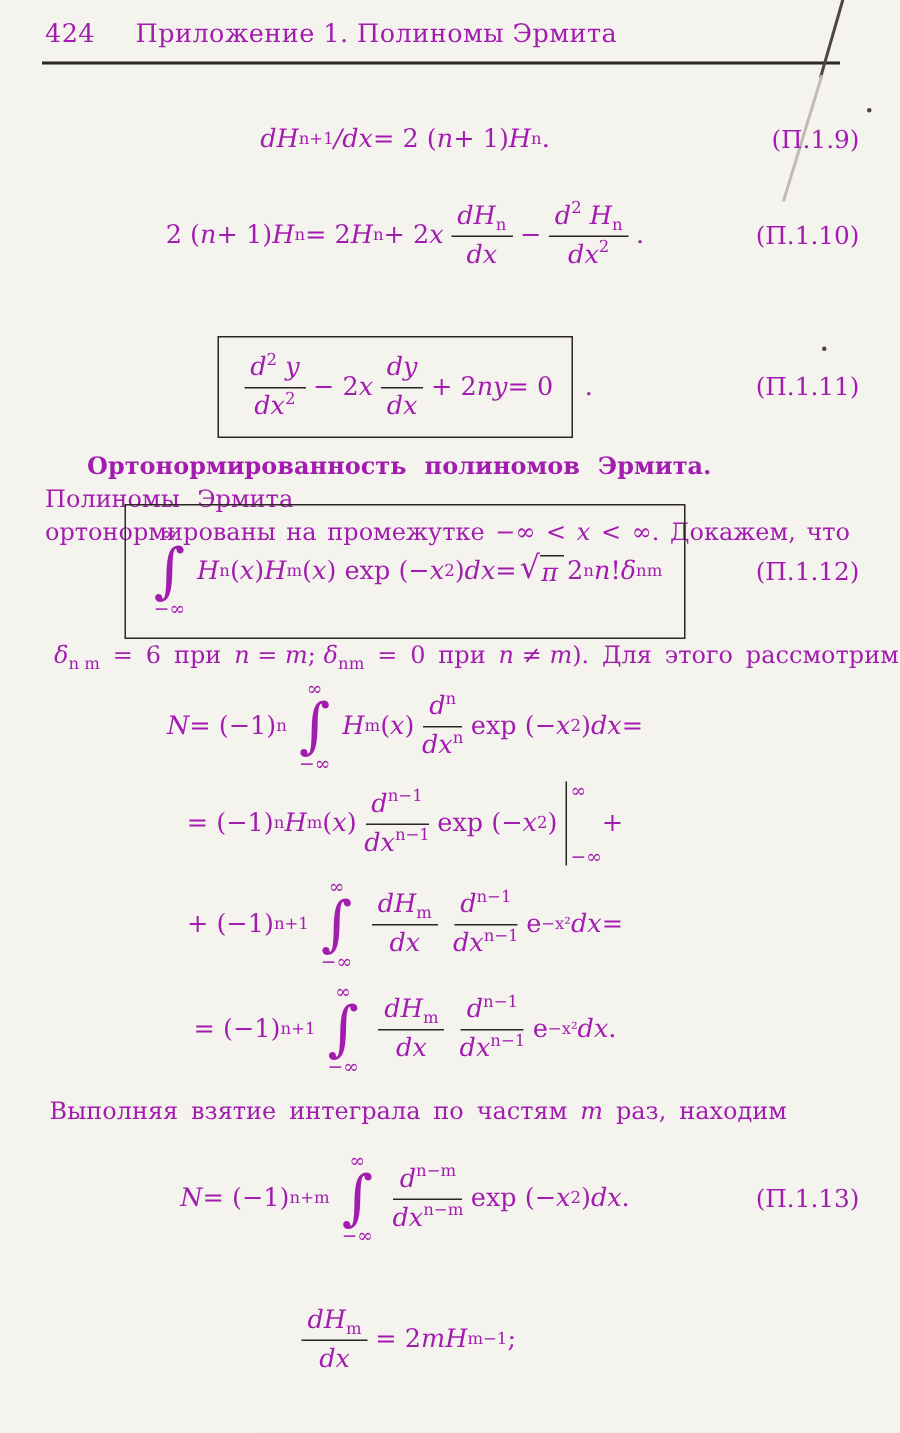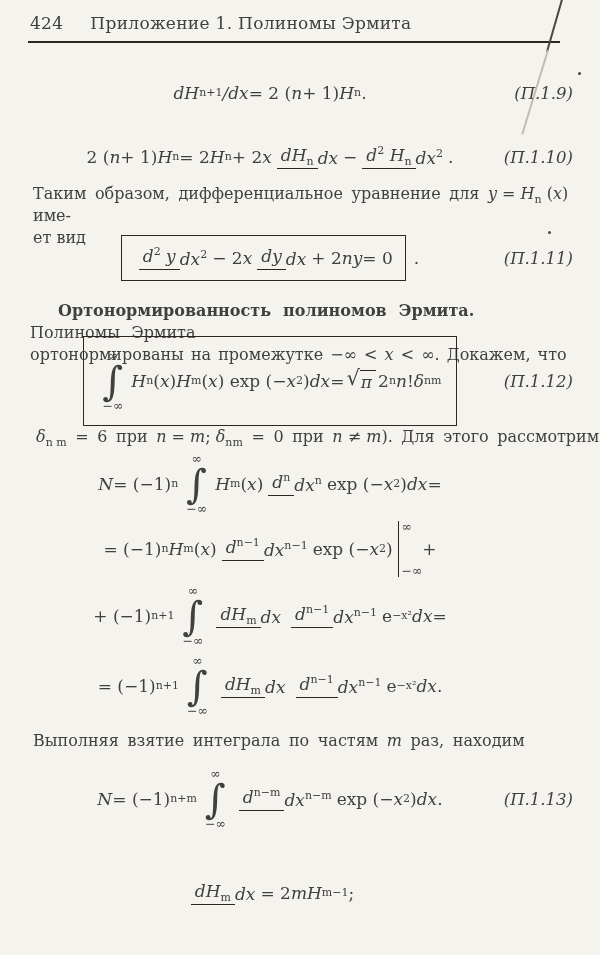--- a/index.html
+++ b/index.html
@@ -1,18 +1,18 @@
 <!DOCTYPE html>
 <html><head>
 <meta charset="utf-8">
 <style>
   html,body{margin:0;padding:0;background:#e8e6e1;}
   .page{
     position:relative;width:600px;height:955px;overflow:hidden;
-    background:#f5f3ee;color:#404040;
+    background:#f5f3ee;color:#a21caf;
     font-family:"DejaVu Serif","Liberation Serif",serif;
   }
   
   .hdr{position:absolute;top:13px;left:30px;font-size:17px;letter-spacing:.3px;white-space:nowrap;}
   .hdr .num{margin-right:27px;}
   .hrule{position:absolute;left:28px;top:41px;width:532px;height:2px;background:#2b2723;}
   
   .scratch{position:absolute;transform-origin:top center;}
   .s1{left:562px;top:-4px;height:58px;width:1.7px;background:#4c463e;transform:rotate(16deg);}
   .s2{left:547px;top:50px;height:88px;width:1.5px;background:#c2bcb0;transform:rotate(17deg);}
@@ -25,25 +25,25 @@
   .ws2{word-spacing:2px;}
   .ws3{word-spacing:3.5px;}
   .ws4{word-spacing:5px;}
   .ws5{word-spacing:6.5px;margin-top:48px;}
   .bd{font-weight:bold;}
   .it{font-style:italic;}
   
   .eq{font-size:17px;}
   .eqrow{position:absolute;left:0;right:0;display:flex;align-items:center;justify-content:center;padding-right:60px;box-sizing:border-box;white-space:nowrap;}
   .eqbody{display:inline-flex;align-items:center;white-space:nowrap;}
-  .eqlabel{position:absolute;right:27px;top:50%;transform:translateY(-50%);font-size:16.5px;font-style:italic;}
+  .eqlabel{position:absolute;right:27px;top:50%;transform:translateY(-50%);font-size:16.5px;}
   sub,sup{font-size:11px;line-height:0;}
   sub{vertical-align:-4px;}
   sup{vertical-align:7px;}
-  .frac{display:inline-flex;flex-direction:row;align-items:center;vertical-align:middle;margin:0 5px;line-height:1.2;text-align:center;}
+  .frac{display:inline-flex;flex-direction:column;align-items:center;vertical-align:middle;margin:0 5px;line-height:1.2;text-align:center;}
   .frac .num{display:block;border-bottom:1.5px solid #2b2723;padding:0 4px 2px;}
   .frac .den{display:block;padding-top:2px;}
   .bigint{display:inline-flex;flex-direction:column;align-items:center;margin:0 8px;vertical-align:middle;line-height:1;}
   .ilim{font-size:12.5px;line-height:1.1;}
   .isign{font-size:40px;line-height:.85;padding:1px 0;}
   .ebar{display:inline-flex;vertical-align:middle;height:56px;margin-left:5px;}
   .ebline{width:1.7px;background:#2b2723;height:100%;}
   .eblims{display:flex;flex-direction:column;justify-content:space-between;font-size:12.5px;margin-left:2px;line-height:1;}
   .sqrt{display:inline-flex;align-items:flex-start;margin:0 2px;vertical-align:-1px;}
   .rad{font-size:21px;line-height:.85;font-style:italic;}
@@ -104,21 +104,20 @@
         <span>−</span>
         <span class="frac">
           <span class="num"><span class="it">d</span><sup>2</sup><span class="it"> H</span><sub>n</sub></span>
           <span class="den"><span class="it">dx</span><sup>2</sup></span>
         </span>
         <span> .</span>
       </span>
     <span class="eqlabel">(П.1.10)</span>
   </div>
 
-  <div class="prose wrap" style="top:183px;left:33px;width:545px"><span class="ws3">Таким образом, дифференциальное уравнение для </span><span class="it">y</span><span> = </span><span class="it">H</span><sub>n</sub><span> (</span><span class="it">x</span><span>) име-</span><br><span>ет вид</span></div>
 
   <div class="eqrow eq" style="top:226px;height:64px">
     <span class="eqbox box11">
         <span class="frac">
           <span class="num"><span class="it">d</span><sup>2</sup><span class="it"> y</span></span>
           <span class="den"><span class="it">dx</span><sup>2</sup></span>
         </span>
         <span>− 2</span>
         <span class="it">x</span>
         <span class="frac">

